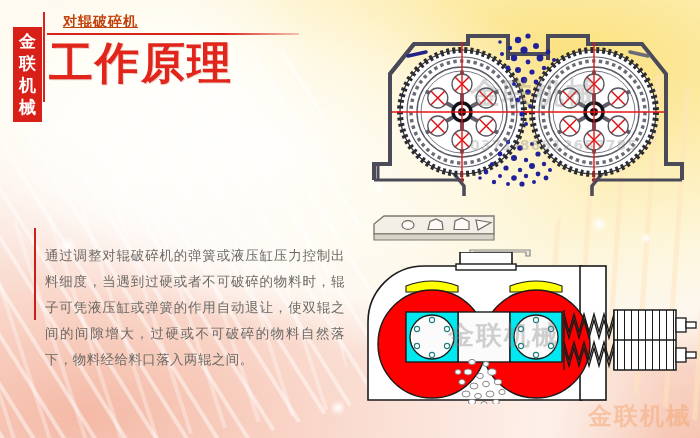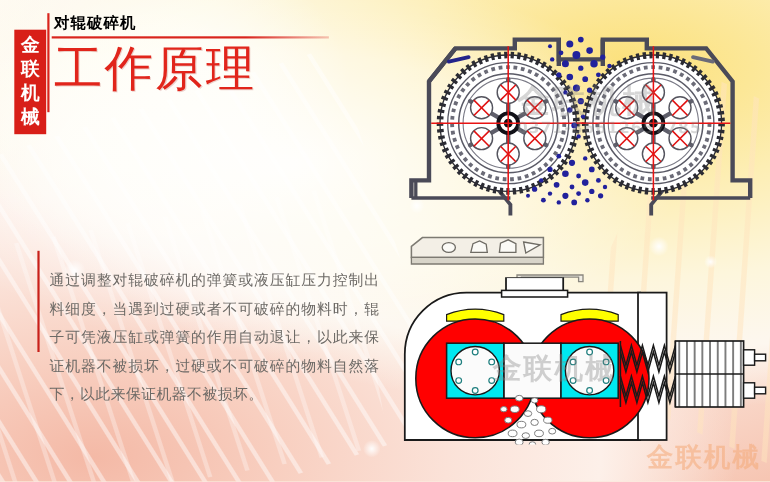--- a/index.html
+++ b/index.html
@@ -119,37 +119,38 @@
     letter-spacing: 0;
   }
 
   
   .header {
     position: absolute;
     left: 47px; top: 12px;
     width: 255px;
   }
   .subtitle {
-    color: #000000;
+    color: #c2410c;
     font-size: 14px;
     font-weight: 700;
     letter-spacing: 1px;
     line-height: 18px;
-    margin: 0 0 3px 2px;
+    margin: 0 0 3px 16px;
+    text-decoration: underline;
   }
   .rule {
     height: 2px;
     width: 252px;
     background: linear-gradient(90deg, #d9241c 0%, #d9241c 70%, rgba(217,36,28,0.25) 100%);
   }
   .title {
     color: #e1251b;
     font-size: 44px;
     line-height: 50px;
-    font-weight: 400;
+    font-weight: 700;
     letter-spacing: 2px;
     margin: 3px 0 0 2px;
     text-shadow: 1px 1px 0 rgba(150,10,0,0.18);
   }
 
   
   .head-vline {
     position: absolute;
     left: 43px; top: 12px;
     width: 2px; height: 90px;
@@ -206,20 +207,21 @@
     color: rgba(120,120,120,0.30);
     letter-spacing: 2px;
     line-height: 30px;
   }
   .wm-top .wm-phone {
     font-size: 14px;
     font-weight: 700;
     color: rgba(130,130,130,0.32);
     letter-spacing: 1px;
     line-height: 18px;
+    margin-top: 28px;
   }
   .wm-mid {
     position: absolute;
     left: 448px; top: 318px;
     font-size: 26px;
     font-weight: 700;
     color: rgba(135,135,135,0.38);
     letter-spacing: 2px;
     pointer-events: none;
   }
@@ -258,21 +260,21 @@
   </div>
 
   <div class="head-vline"></div>
   <div class="header">
     <div class="subtitle">对辊破碎机</div>
     <div class="rule"></div>
     <div class="title">工作原理</div>
   </div>
 
   <div class="para-vline"></div>
-  <div class="para" id="para2">通过调整对辊破碎机的弹簧或液压缸压力控制出料细度，当遇到过硬或者不可破碎的物料时，辊子可凭液压缸或弹簧的作用自动退让，以此来保证机器不被损坏，过硬或不可破碎的物料自然落下，以此来保证机器不被损坏。</div>
+  <div class="para" id="para2">通过调整对辊破碎机的弹簧或液压缸压力控制出料细度，当遇到过硬或者不可破碎的物料时，辊子可凭液压缸或弹簧的作用自动退让，使双辊之间的间隙增大，过硬或不可破碎的物料自然落下，物料经给料口落入两辊之间。</div>
 
   <svg class="illus-top" viewBox="0 0 320 192">
     <defs>
       <g id="rollerWheel">
 
         <circle cx="0" cy="0" r="62" fill="#ffffff" stroke="#2b2b33" stroke-width="1.2"></circle>
         <circle cx="0" cy="0" r="62" fill="none" stroke="#2b2b33" stroke-width="6" stroke-dasharray="3 3"></circle>
         <circle cx="0" cy="0" r="55" fill="#ffffff" stroke="#5a5a66" stroke-width="1.2"></circle>
         <circle cx="0" cy="0" r="51" fill="none" stroke="#6b6b77" stroke-width="3.5" stroke-dasharray="3.4 3.4"></circle>
         <circle cx="0" cy="0" r="45" fill="#ffffff" stroke="#5a5a66" stroke-width="1.4"></circle>

